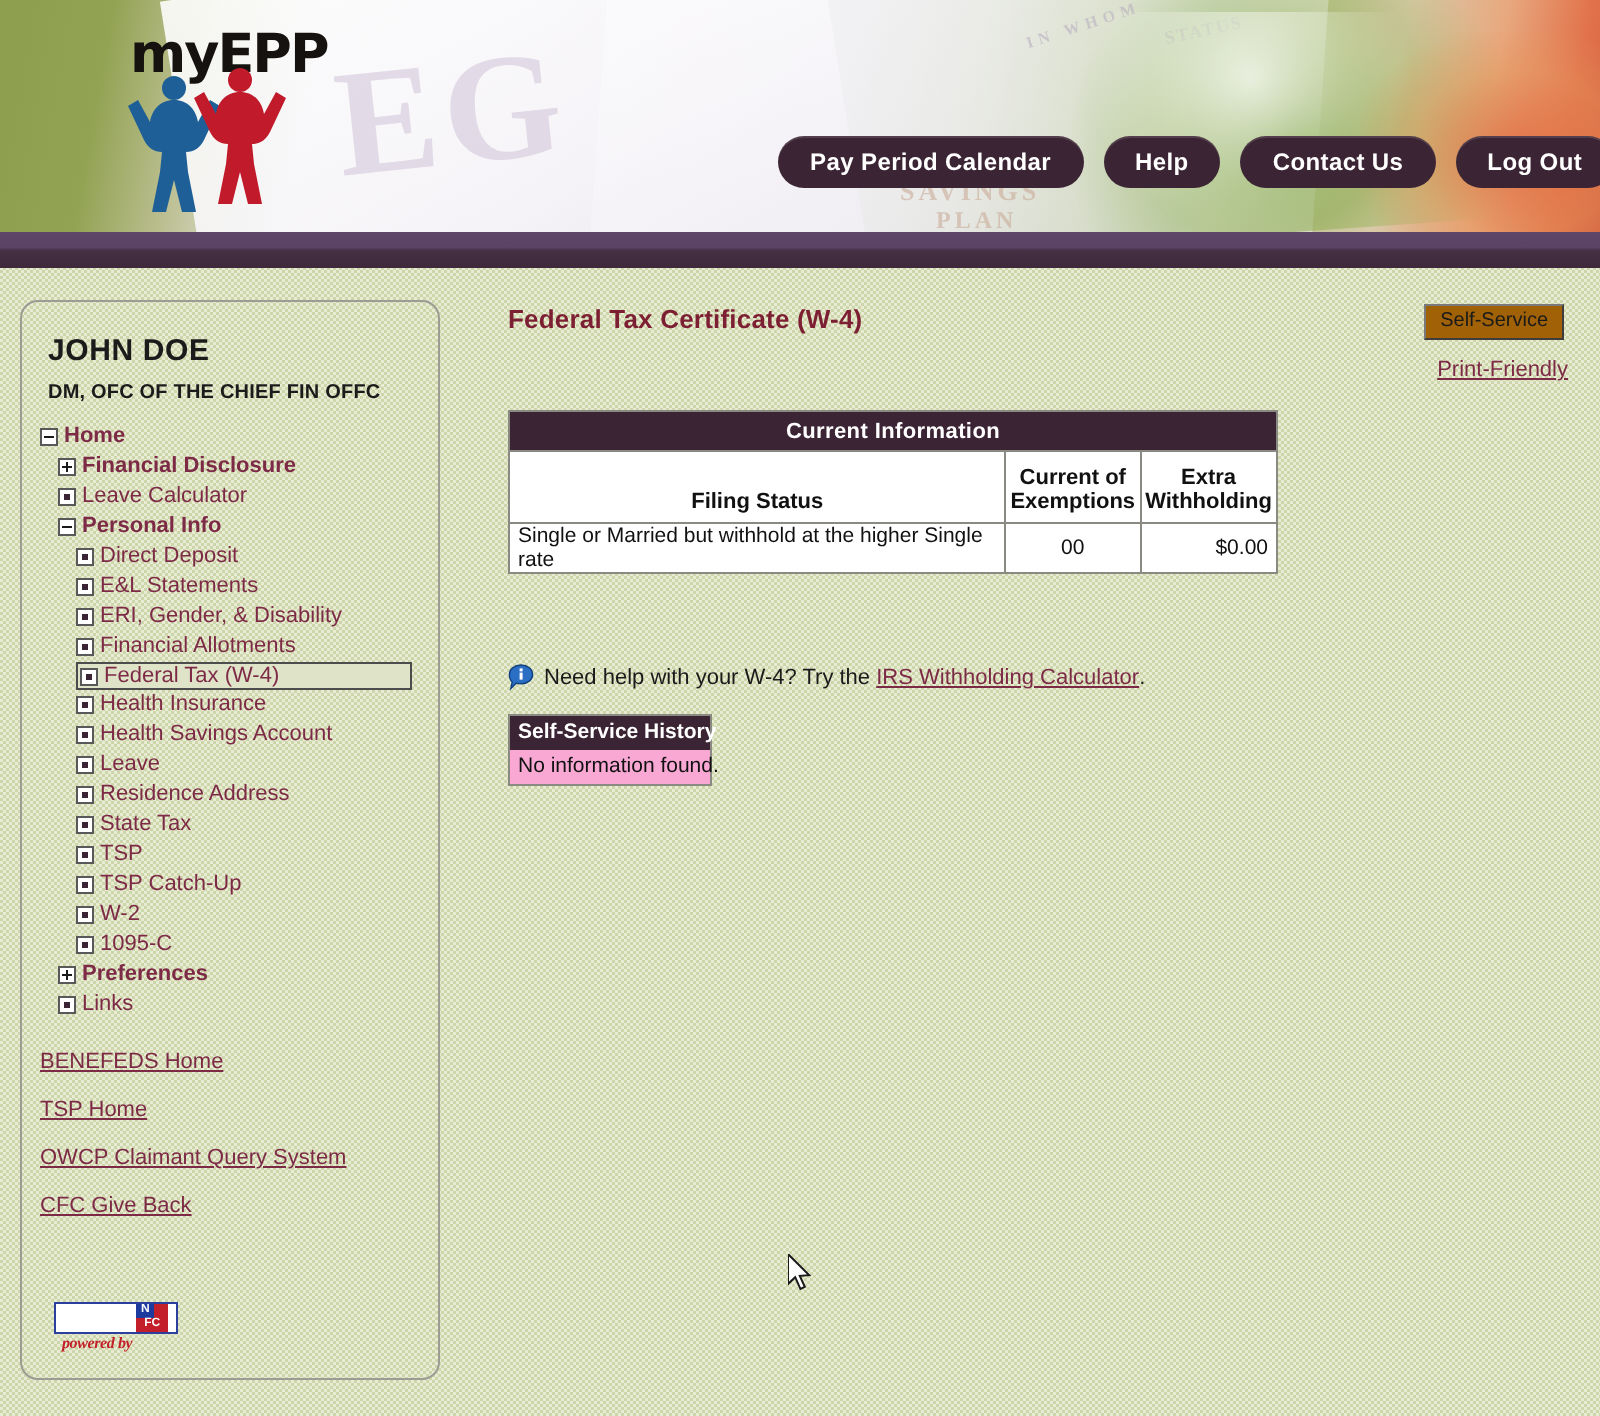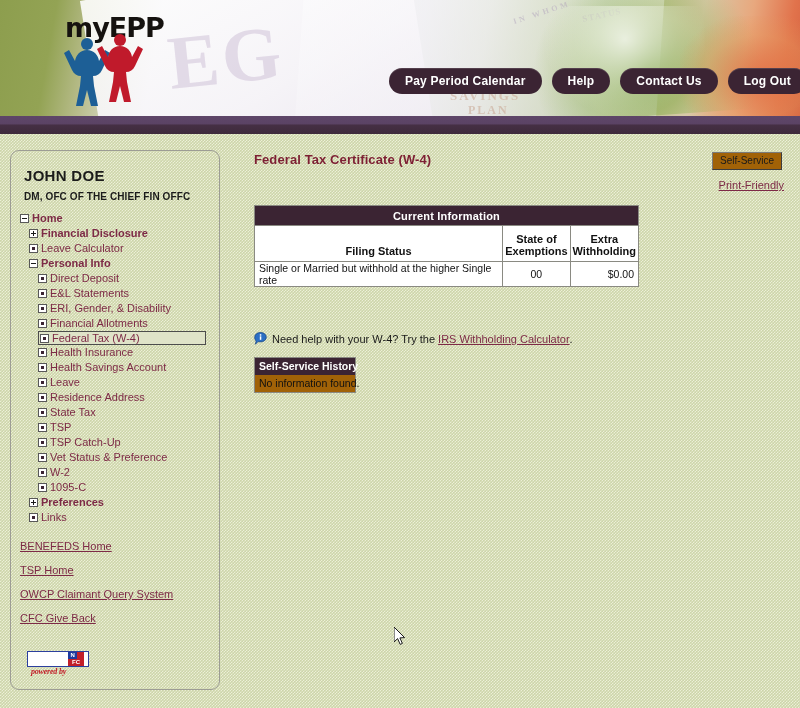--- a/index.html
+++ b/index.html
@@ -384,21 +384,21 @@
   #help-line a {
     color: #7d2a46;
     text-decoration: underline;
     cursor: pointer;
   }
 
   #history-box {
     margin-top: 11px;
     width: 100px;
     border: 1px solid #8a8a82;
-    background: #a16207;
+    background: #f9a8d4;
     font-size: 11px;
   }
   #history-box .hhead {
     background: #3b2433;
     color: #ffffff;
     font-weight: bold;
     font-size: 10.5px;
     padding: 2px 4px 3px 4px;
     white-space: nowrap;
   }
@@ -545,24 +545,20 @@
       <div class="tnode lvl2">
         <span class="tbox dot"></span>
         <span class="tlabel">TSP</span>
       </div>
       <div class="tnode lvl2">
         <span class="tbox dot"></span>
         <span class="tlabel">TSP Catch-Up</span>
       </div>
       <div class="tnode lvl2">
         <span class="tbox dot"></span>
-        <span class="tlabel">Vet Status &amp; Preference</span>
-      </div>
-      <div class="tnode lvl2">
-        <span class="tbox dot"></span>
         <span class="tlabel">W-2</span>
       </div>
       <div class="tnode lvl2">
         <span class="tbox dot"></span>
         <span class="tlabel">1095-C</span>
       </div>
       <div class="tnode lvl1 bold">
         <span class="tbox plus"></span>
         <span class="tlabel">Preferences</span>
       </div>
@@ -595,21 +591,21 @@
   <table id="info-table">
     <thead>
       <tr class="caption-row">
         <th colspan="3">Current Information</th>
       </tr>
     </thead>
     <thead class="cols">
       <tr>
         <th>Filing Status</th>
         <th>
-          <span>State of</span><br>
+          <span>Current of</span><br>
           <span>Exemptions</span>
         </th>
         <th>
           <span>Extra</span><br>
           <span>Withholding</span>
         </th>
       </tr>
     </thead>
     <tbody>
       <tr>

